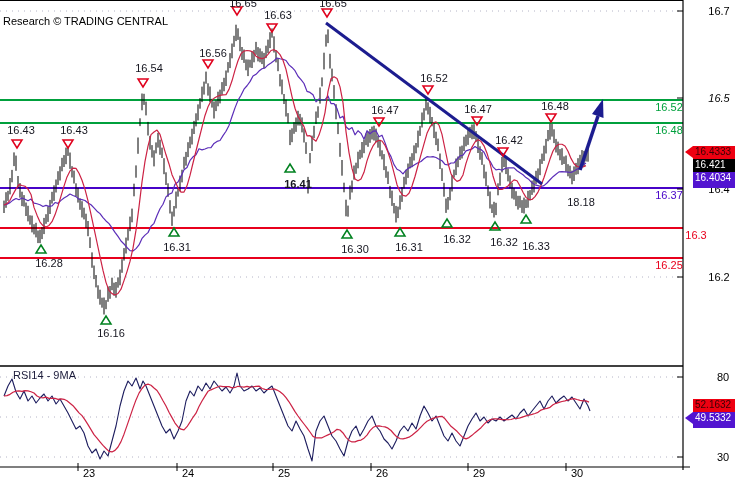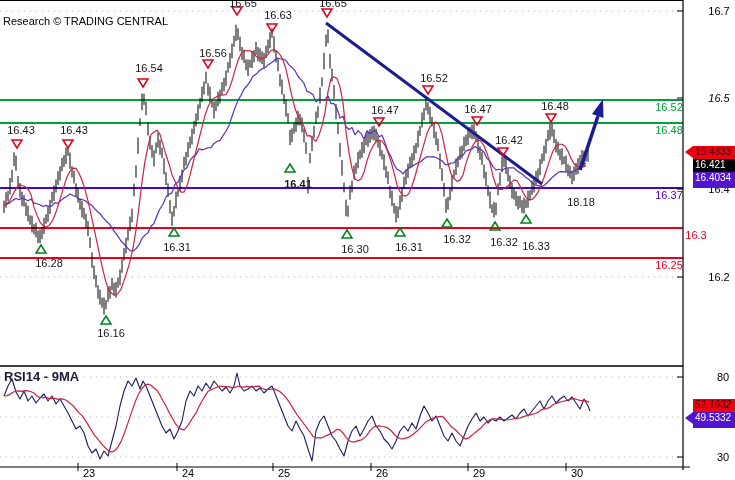--- a/index.html
+++ b/index.html
@@ -6,21 +6,21 @@
   .wrap{position:relative;width:735px;height:480px;background:#fff;overflow:hidden;
         font-family:"Liberation Sans","DejaVu Sans",sans-serif;}
   svg{position:absolute;left:0;top:0;}
   .title-line{position:absolute;left:3px;font-size:11px;color:#000;white-space:nowrap;z-index:5;}
   .lbl{position:absolute;transform:translate(-50%,-50%);font-size:11px;white-space:nowrap;z-index:4;
        color:#15151f;}
   .tag{position:absolute;left:693px;width:42px;height:16px;line-height:12px;font-size:10px;
        padding-left:2px;box-sizing:border-box;z-index:6;white-space:nowrap;}
   .tag .arr{position:absolute;left:-8px;top:0;width:0;height:0;
        border-top:6px solid transparent;border-bottom:6px solid transparent;}
-  .rsi-title{position:absolute;left:4px;font-size:13px;color:#1b1b3a;z-index:5;font-weight:bold;}
+  .rsi-title{position:absolute;left:13px;font-size:11px;color:#1b1b3a;z-index:5;}
 </style>
 </head>
 <body>
 
 <div class="wrap">
   <svg id="chart" width="735" height="480" viewBox="0 0 735 480">
       <line x1="0" y1="11" x2="683" y2="11" stroke="#b4b4c6" stroke-width="1" stroke-dasharray="1 5"></line>
       <line x1="0" y1="277" x2="683" y2="277" stroke="#b4b4c6" stroke-width="1" stroke-dasharray="1 5"></line>
       <line x1="0" y1="377" x2="683" y2="377" stroke="#b4b4c6" stroke-width="1" stroke-dasharray="1 5"></line>
       <line x1="0" y1="417" x2="683" y2="417" stroke="#b4b4c6" stroke-width="1" stroke-dasharray="1 5"></line>
@@ -114,16 +114,16 @@
       <div class="lbl" style="left: 723px; top: 457px; color: rgb(0, 0, 0);">30</div>
       <div class="lbl" style="left: 89px; top: 473px; color: rgb(0, 0, 0);">23</div>
       <div class="lbl" style="left: 188px; top: 473px; color: rgb(0, 0, 0);">24</div>
       <div class="lbl" style="left: 284px; top: 473px; color: rgb(0, 0, 0);">25</div>
       <div class="lbl" style="left: 382px; top: 473px; color: rgb(0, 0, 0);">26</div>
       <div class="lbl" style="left: 479px; top: 473px; color: rgb(0, 0, 0);">29</div>
       <div class="lbl" style="left: 577px; top: 473px; color: rgb(0, 0, 0);">30</div>
       <div class="tag" style="top: 146px; background: rgb(238, 0, 17); color: rgb(58, 0, 5);">16.4333<span class="arr" style="border-right: 8px solid rgb(238, 0, 17);"></span></div>
       <div class="tag" style="top: 159px; background: rgb(0, 0, 0); color: rgb(255, 255, 255);">16.421</div>
       <div class="tag" style="top: 172px; background: rgb(82, 20, 208); color: rgb(255, 255, 255);">16.4034</div>
-      <div class="tag" style="top: 399px; background: rgb(238, 0, 17); color: rgb(58, 0, 5); font-style: italic;">52.1632</div>
+      <div class="tag" style="top: 399px; background: rgb(238, 0, 17); color: rgb(58, 0, 5);">52.1632</div>
       <div class="tag" style="top: 412px; background: rgb(82, 20, 208); color: rgb(255, 255, 255);">49.5332<span class="arr" style="border-right: 8px solid rgb(82, 20, 208);"></span></div>
     </div>
 </div>
 
 </body></html>

